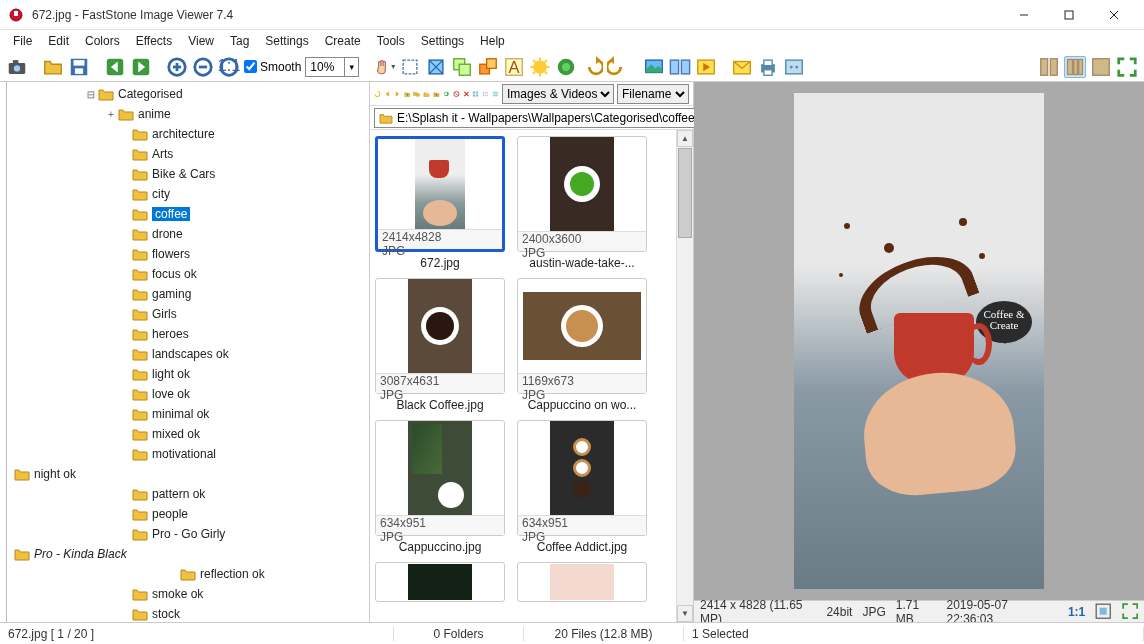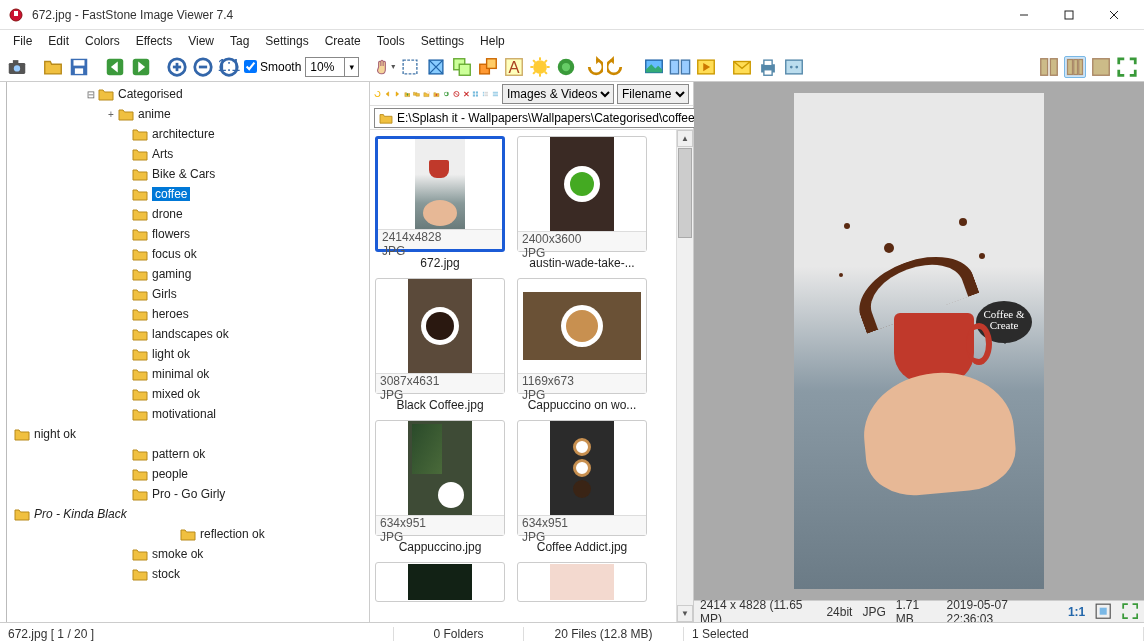--- a/index.html
+++ b/index.html
@@ -355,20 +355,27 @@
             </svg></span>
           <span class="label">Arts</span>
         </div>
         <div class="tree-row" style="padding-left: 118px;">
           <span class="expander"></span>
           <span class="folder-icon"><svg viewBox="0 0 16 14">
               <path d="M1 3h4l1.5 2H15v8H1z" fill="#f0c040" stroke="#b88a1a"></path>
             </svg></span>
           <span class="label">Bike &amp; Cars</span>
         </div>
+        <div class="tree-row" style="padding-left: 118px;">
+          <span class="expander"></span>
+          <span class="folder-icon"><svg viewBox="0 0 16 14">
+              <path d="M1 3h4l1.5 2H15v8H1z" fill="#f0c040" stroke="#b88a1a"></path>
+            </svg></span>
+          <span class="label">city</span>
+        </div>
         <div class="tree-row selected" style="padding-left: 118px;">
           <span class="expander"></span>
           <span class="folder-icon"><svg viewBox="0 0 16 14">
               <path d="M1 3h4l1.5 2H15v8H1z" fill="#f0c040" stroke="#b88a1a"></path>
             </svg></span>
           <span class="label">coffee</span>
         </div>
         <div class="tree-row" style="padding-left: 118px;">
           <span class="expander"></span>
           <span class="folder-icon"><svg viewBox="0 0 16 14">
@@ -417,20 +424,27 @@
               <path d="M1 3h4l1.5 2H15v8H1z" fill="#f0c040" stroke="#b88a1a"></path>
             </svg></span>
           <span class="label">landscapes ok</span>
         </div>
         <div class="tree-row" style="padding-left: 118px;">
           <span class="expander"></span>
           <span class="folder-icon"><svg viewBox="0 0 16 14">
               <path d="M1 3h4l1.5 2H15v8H1z" fill="#f0c040" stroke="#b88a1a"></path>
             </svg></span>
           <span class="label">light ok</span>
+        </div>
+        <div class="tree-row" style="padding-left: 118px;">
+          <span class="expander"></span>
+          <span class="folder-icon"><svg viewBox="0 0 16 14">
+              <path d="M1 3h4l1.5 2H15v8H1z" fill="#f0c040" stroke="#b88a1a"></path>
+            </svg></span>
+          <span class="label">love ok</span>
         </div>
         <div class="tree-row" style="padding-left: 118px;">
           <span class="expander"></span>
           <span class="folder-icon"><svg viewBox="0 0 16 14">
               <path d="M1 3h4l1.5 2H15v8H1z" fill="#f0c040" stroke="#b88a1a"></path>
             </svg></span>
           <span class="label">minimal ok</span>
         </div>
         <div class="tree-row" style="padding-left: 118px;">
           <span class="expander"></span>

